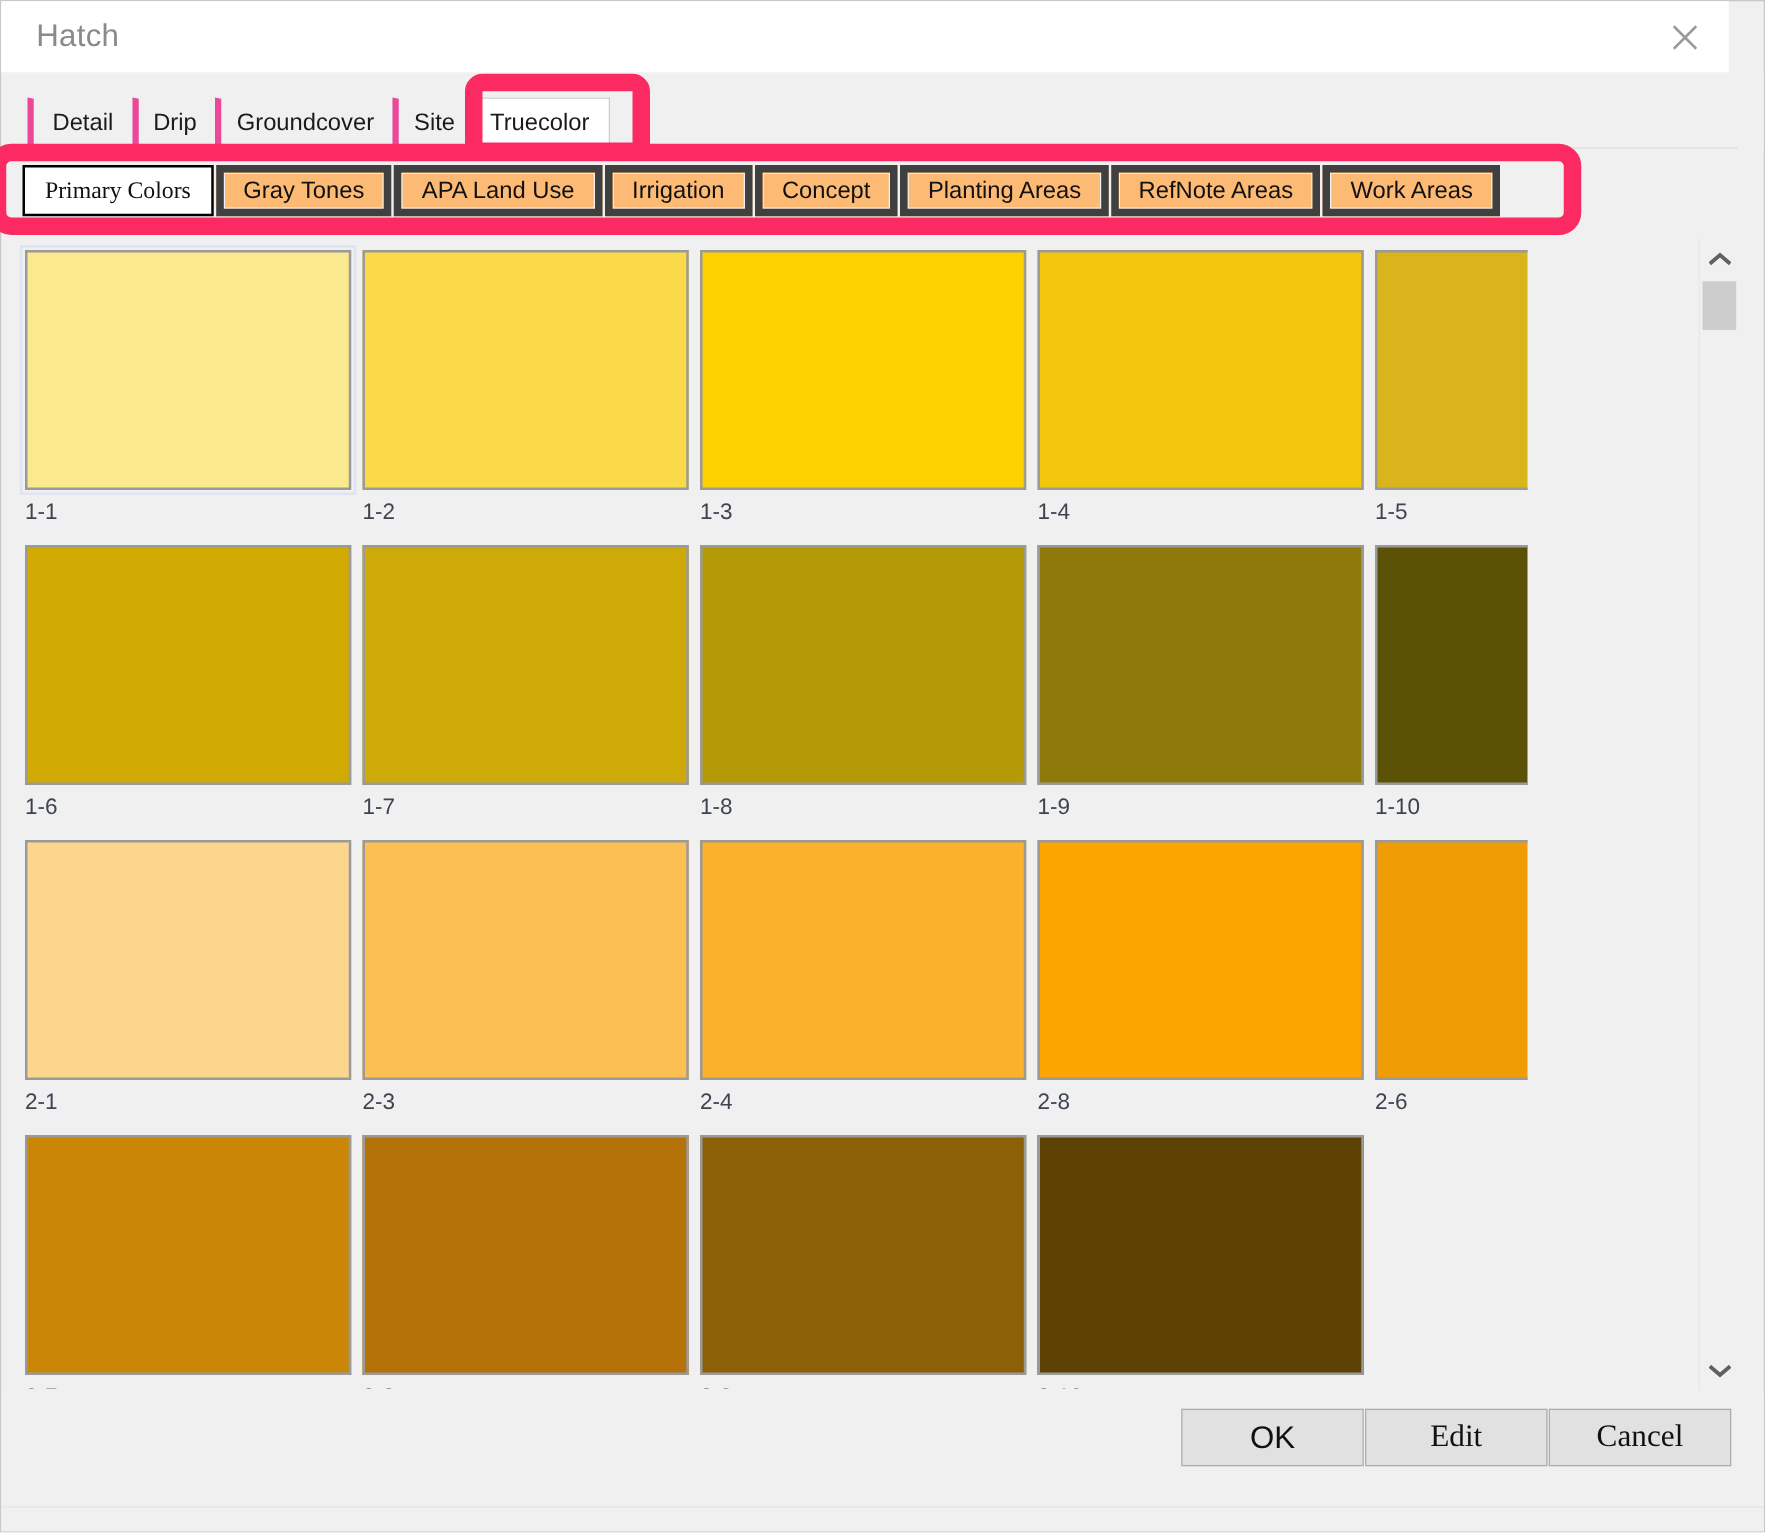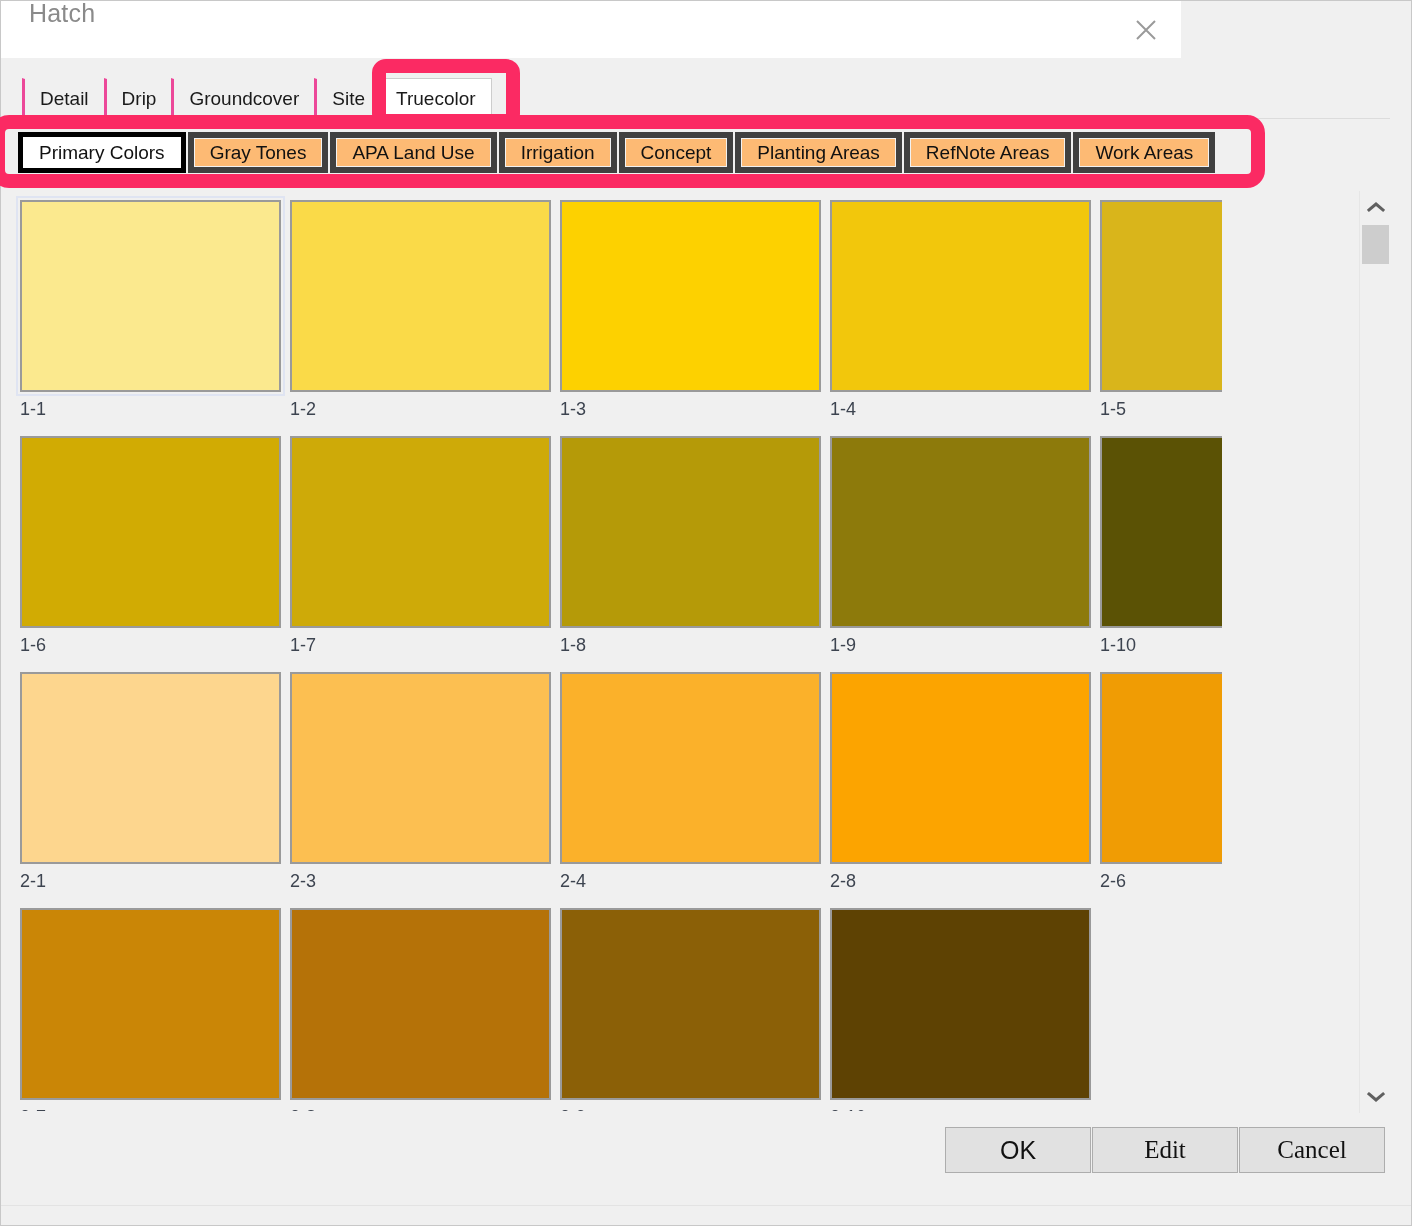--- a/index.html
+++ b/index.html
@@ -16,24 +16,24 @@
     width: 1412px;
     height: 1226px;
     background: #f0f0f0;
     border: 1px solid #c8c8c8;
   }
 
   
   #titlebar {
     position: absolute;
     left: 0; top: 0;
-    width: 1180px; height: 57px;
+    width: 1382px; height: 57px;
     background: #ffffff;
     display: flex;
-    align-items: flex-start;
+    align-items: center;
   }
   #window-title {
     margin-left: 28px;
     font-size: 25px;
     color: #8a8a8a;
     letter-spacing: 0.2px;
     line-height: 1;
   }
   #close-button {
     position: absolute;
@@ -60,27 +60,27 @@
   }
   .main-tab {
     height: 41px;
     display: flex;
     align-items: center;
     justify-content: center;
     padding: 0 15px;
     font-size: 19px;
     color: #1a1a1a;
     background: #f0f0f0;
-    border-left: 3px solid #ec4899;
+    border-left: 5px solid #ec4899;
     border-right: 1px solid #d5d5d5;
     border-top: 1px solid #f0f0f0;
     cursor: pointer;
     white-space: nowrap;
   }
-  .main-tab + .main-tab { margin-left: -1px; }
+  .main-tab + .main-tab { margin-left: -1px; padding-left: 12px; }
   .main-tab.selected {
     background: #ffffff;
     border: 1px solid #cdcdcd;
     border-bottom: 1px solid #ffffff;
     position: relative;
     z-index: 4;
   }
   #tab-separator {
     position: absolute;
     left: 21px;
@@ -127,22 +127,23 @@
     color: #111111;
     background: #fdba74;
     border: 6px solid #404040;
     cursor: pointer;
     white-space: nowrap;
     box-shadow: inset 0 0 0 1px #f2f2f2;
   }
   .sub-tab + .sub-tab { margin-left: 2px; }
   .sub-tab.selected {
     background: #ffffff;
-    border: 5px solid #000000;
+    border: 2px solid #000000;
     box-shadow: inset 0 0 0 2px #ffffff;
+    font-family: Liberation Serif, serif;
   }
 
   
   #swatch-area {
     position: absolute;
     left: 1px; top: 190px;
     width: 1220px;
     height: 920px;
     background: #f0f0f0;
     overflow: hidden;

